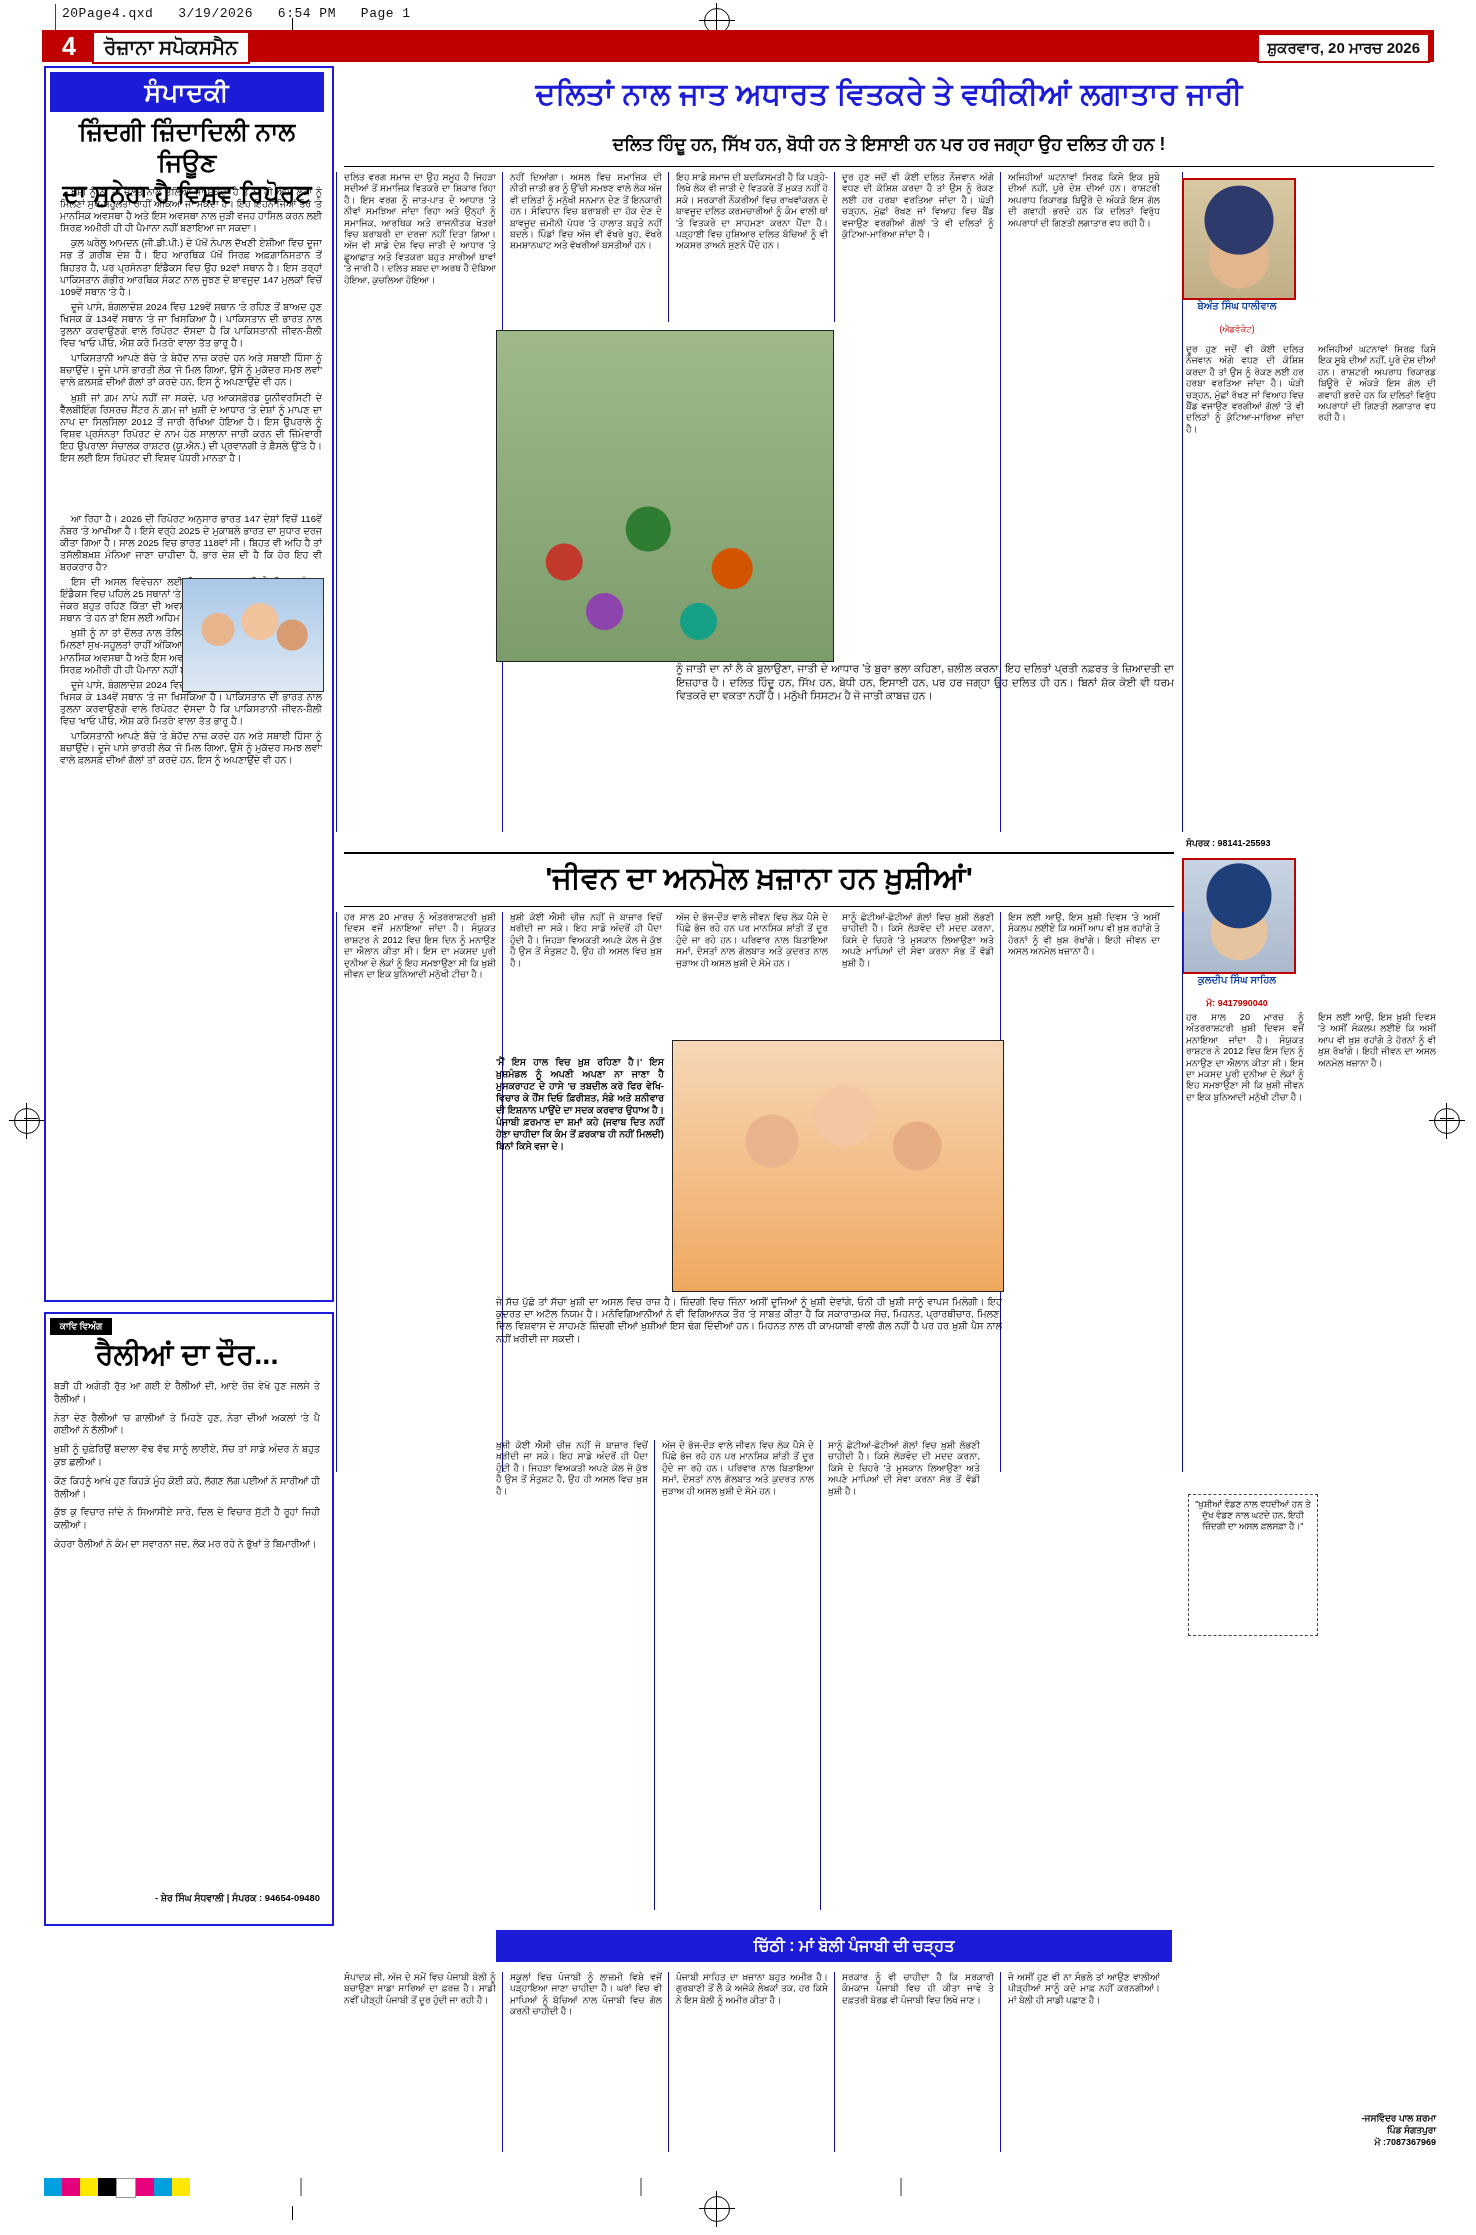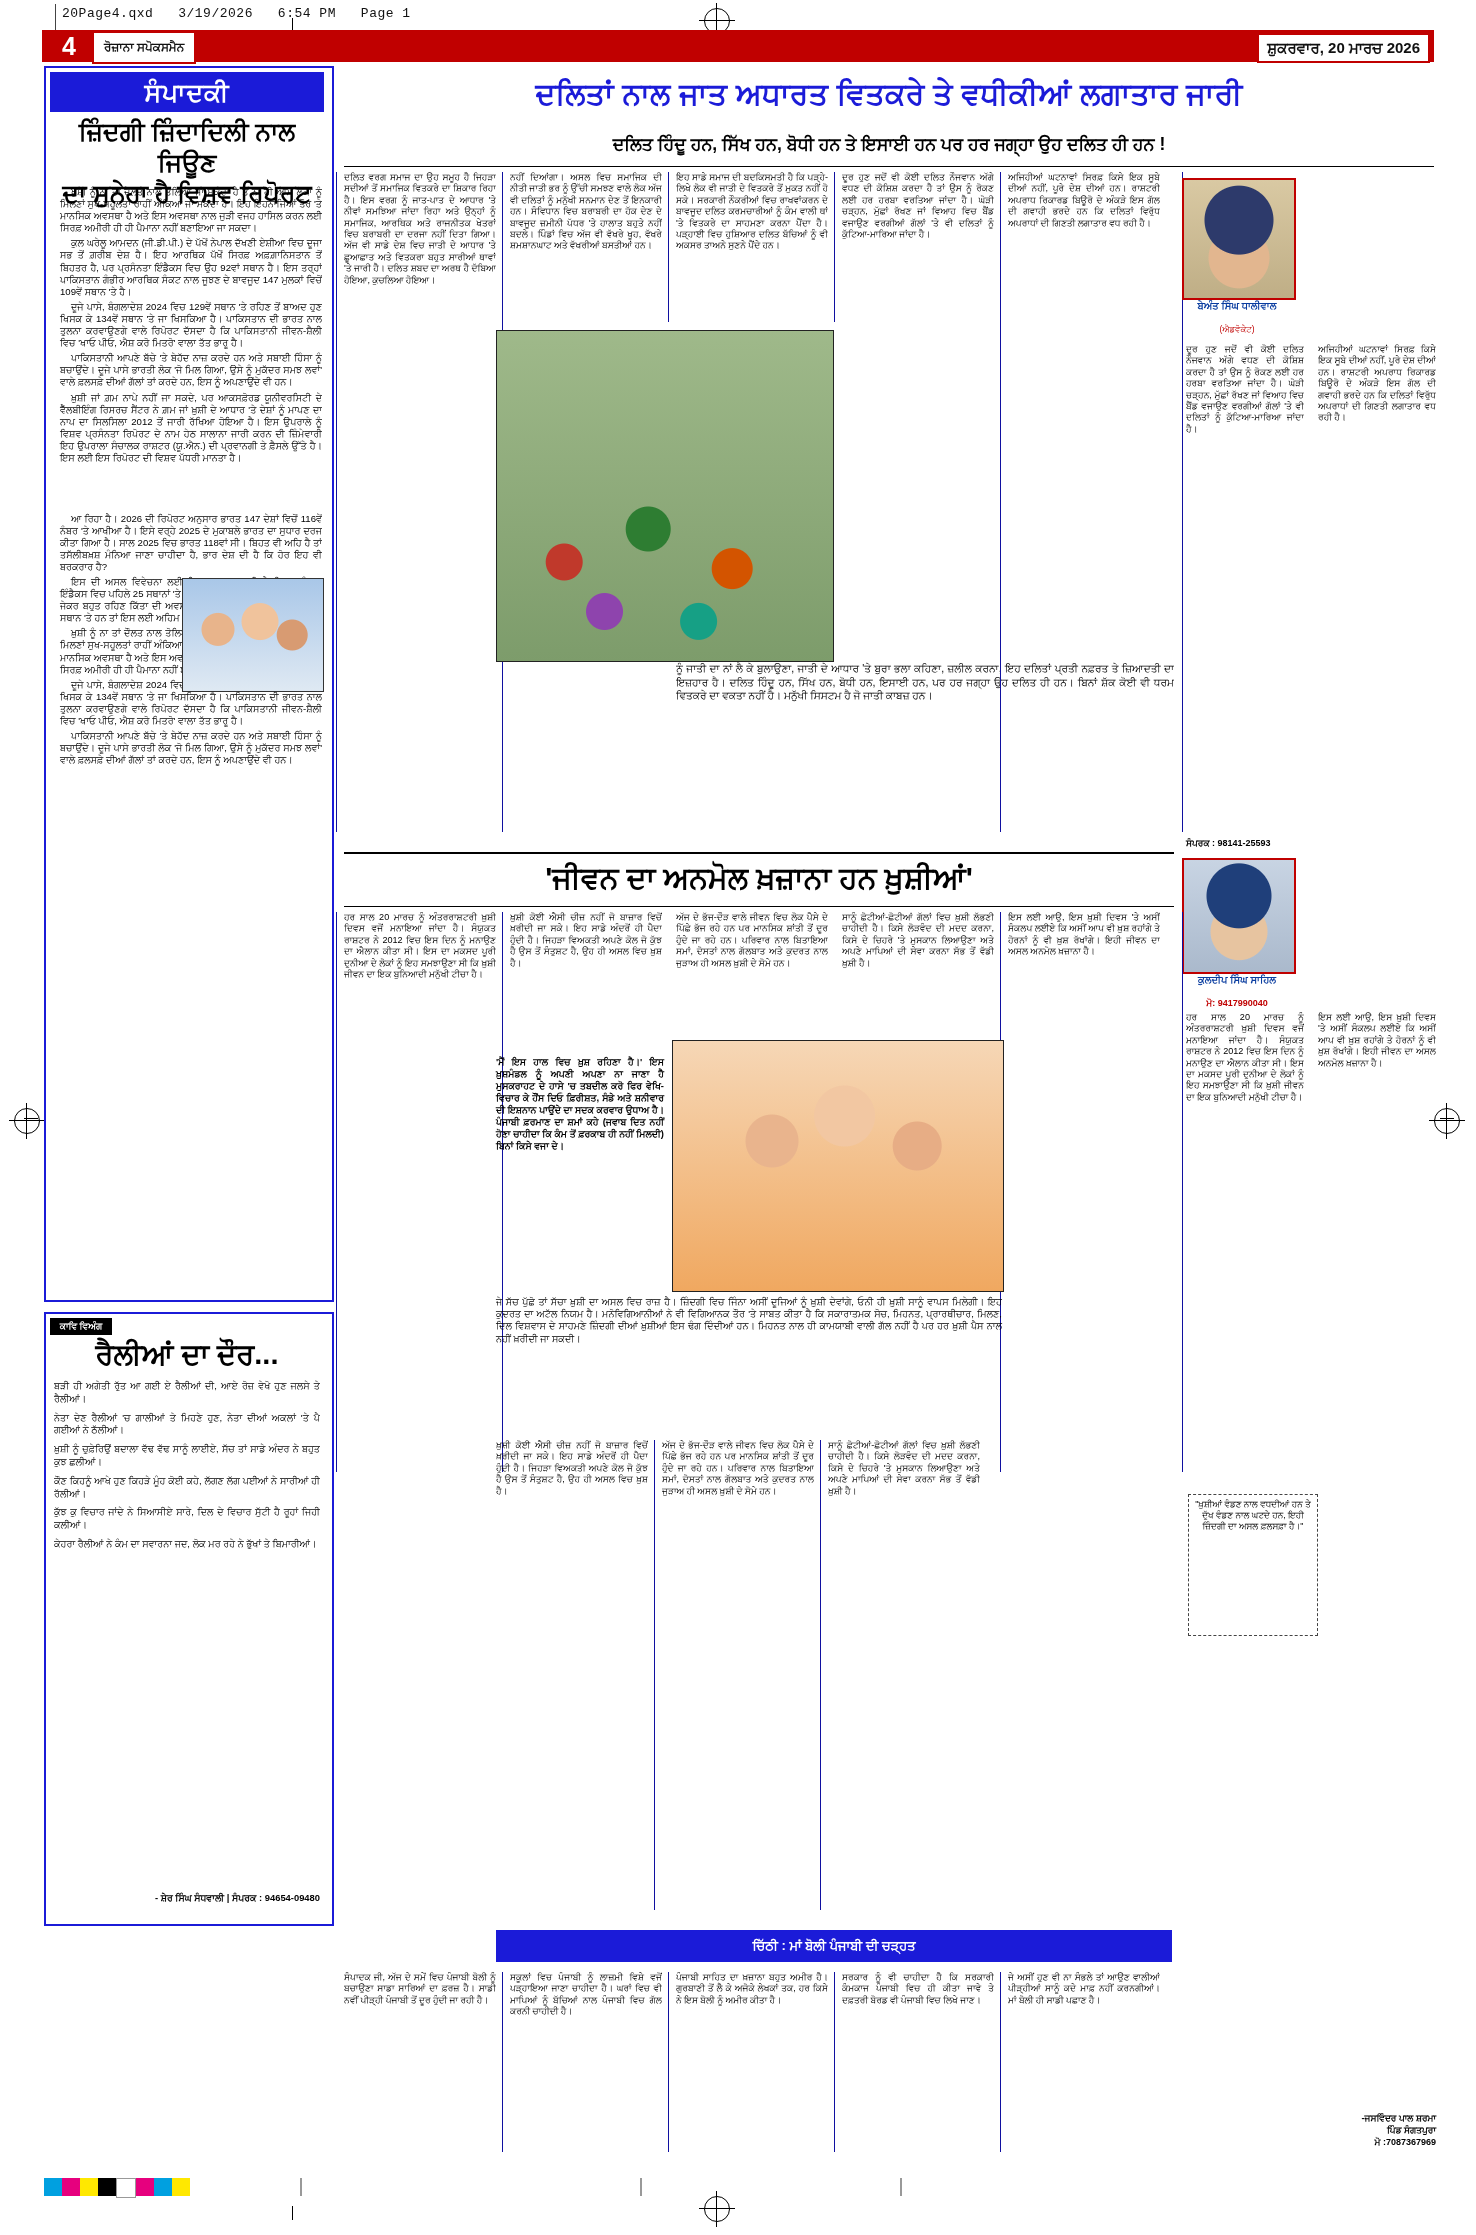--- a/index.html
+++ b/index.html
@@ -23,21 +23,21 @@
   .regmark{position:absolute;width:24px;height:24px;border-radius:50%;
            border:1px solid #000;}
   .regmark:before{content:"";position:absolute;left:11px;top:-6px;width:1px;height:36px;background:#000;}
   .regmark:after{content:"";position:absolute;top:11px;left:-6px;height:1px;width:36px;background:#000;}
 
   
   .masthead{position:absolute;left:42px;top:30px;width:1392px;height:32px;background:#c00000;}
   .mast-pagenum{position:absolute;left:48px;top:30px;width:42px;height:32px;background:#c00000;
      color:#fff;font-weight:bold;font-size:25px;text-align:center;line-height:32px;}
   .mast-title{position:absolute;left:92px;top:31px;height:29px;background:#fff;border:2px solid #c00000;
-     padding:0 10px;font-size:12px;font-weight:bold;line-height:29px;color:#111;}
+     padding:0 10px;font-size:20px;font-weight:bold;line-height:29px;color:#111;}
   .mast-date{position:absolute;right:46px;top:33px;height:26px;background:#fff;border:2px solid #c00000;
      padding:0 8px;font-size:15px;font-weight:bold;line-height:26px;color:#111;}
   .col-text{
     font-size:9.1px;line-height:11.4px;text-align:justify;
     color:#000;column-gap:7px;hyphens:auto;word-spacing:-.2px;
     overflow:hidden;
   }
   .rule-v{position:absolute;width:1px;background:#1010a0;}
 
   
@@ -106,21 +106,21 @@
      font-size:29px;font-weight:bold;line-height:36px;}
   .rally-body{position:absolute;left:54px;top:1380px;width:266px;height:510px;
      font-size:9.6px;line-height:12.8px;text-align:justify;overflow:hidden;}
   .rally-body p{margin:0 0 6px 0;}
   .rally-sign{position:absolute;left:54px;top:1892px;width:266px;text-align:right;
      font-size:9.4px;font-weight:bold;}
 
   
   .chit-band{position:absolute;left:496px;top:1930px;width:676px;height:32px;background:#1b1bd8;}
   .chit-text{position:absolute;left:496px;top:1930px;width:676px;height:32px;
-     color:#fff;font-size:13px;font-weight:bold;text-align:center;line-height:32px;}
+     color:#fff;font-size:16px;font-weight:bold;text-align:center;line-height:32px;padding-left:20px;}
   .chit-body{position:absolute;left:344px;top:1972px;width:830px;height:180px;}
   .chit-body .col{position:absolute;top:0;width:152px;height:180px;}
   .chit-sign{position:absolute;left:1186px;top:2112px;width:250px;text-align:right;
      font-size:9px;font-weight:bold;line-height:12px;}
 
   
   .rail{position:absolute;left:1186px;top:344px;width:250px;height:480px;}
   .rail .col{position:absolute;top:0;width:118px;height:480px;}
   .rail2{position:absolute;left:1186px;top:1012px;width:250px;height:1090px;}
   .rail2 .col{position:absolute;top:0;width:118px;height:1090px;}

